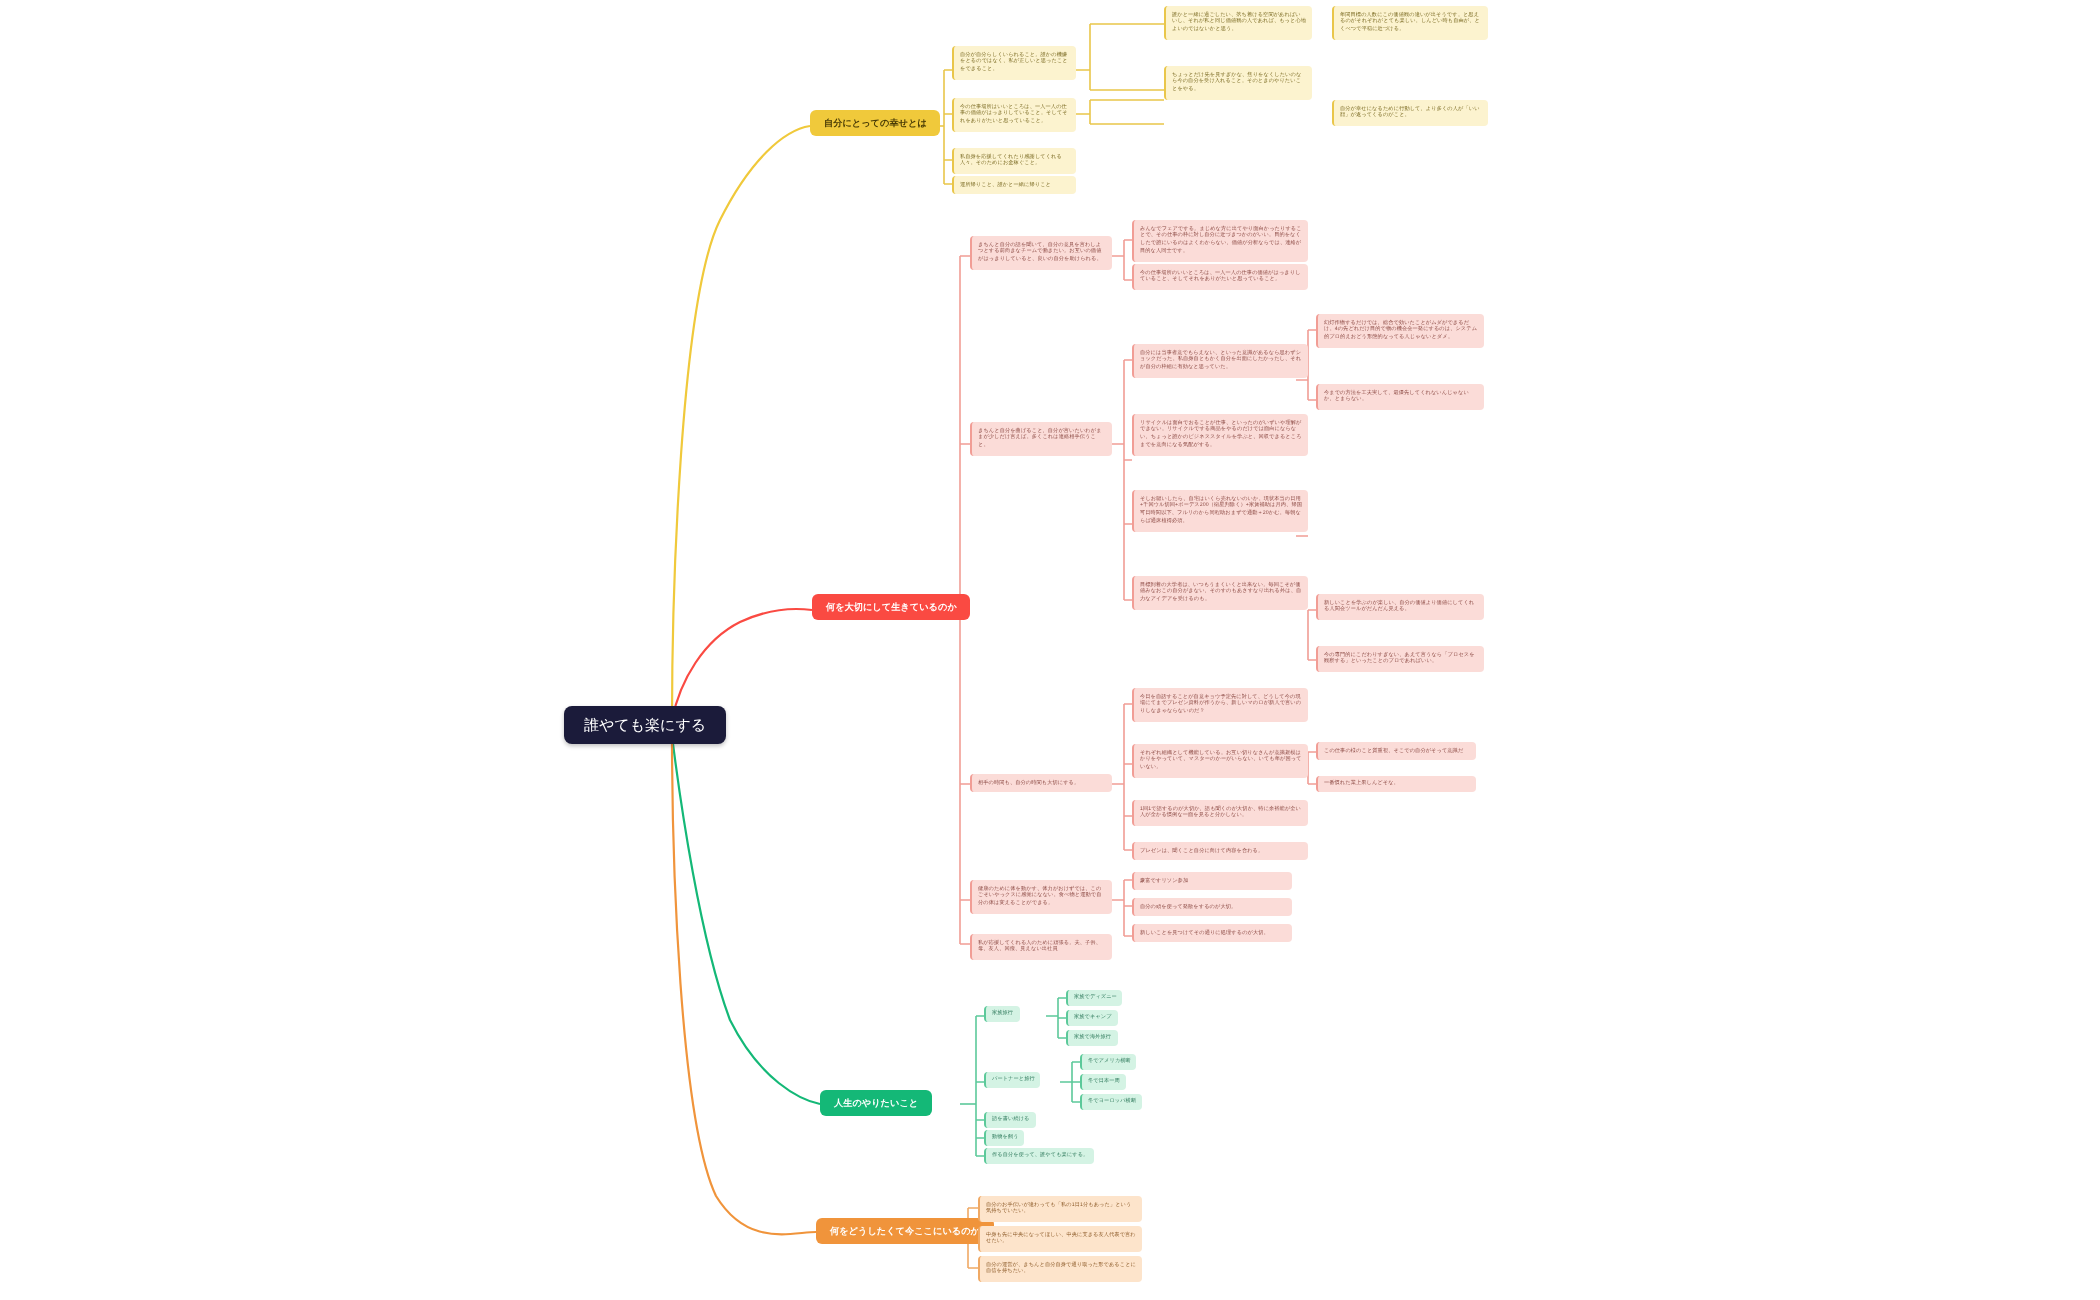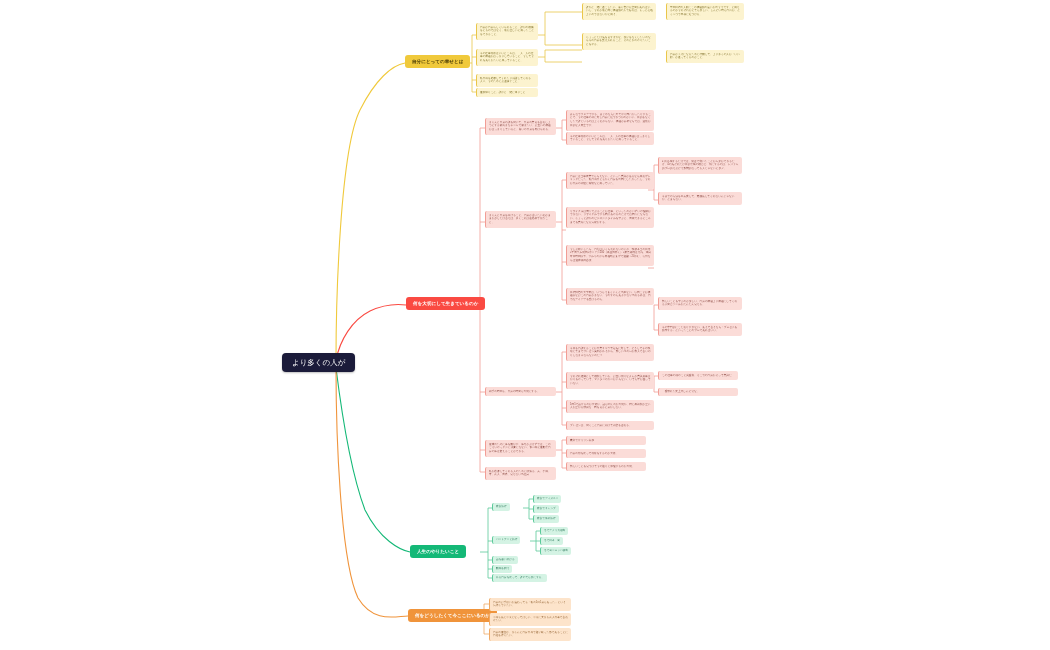--- a/index.html
+++ b/index.html
@@ -82,21 +82,21 @@
     <path d="M488,508 L488,578" stroke="#5cc99a" stroke-width="0.8" fill="none"></path>
     <path d="M488,508 L492,508 M488,541 L492,541 M488,560 L492,560 M488,569 L492,569 M488,578 L492,578" stroke="#5cc99a" stroke-width="0.8" fill="none"></path>
     <path d="M523,508 L529,508 M529,499 L529,519 M529,499 L533,499 M529,509 L533,509 M529,519 L533,519" stroke="#5cc99a" stroke-width="0.8" fill="none"></path>
     <path d="M530,541 L536,541 M536,531 L536,551 M536,531 L540,531 M536,541 L540,541 M536,551 L540,551" stroke="#5cc99a" stroke-width="0.8" fill="none"></path>
 
     <path d="M477,616 L484,616" stroke="#f0a964" stroke-width="0.8" fill="none"></path>
     <path d="M484,604 L484,634" stroke="#f0a964" stroke-width="0.8" fill="none"></path>
     <path d="M484,604 L489,604 M484,619 L489,619 M484,634 L489,634" stroke="#f0a964" stroke-width="0.8" fill="none"></path>
   </svg>
 
-  <div class="node root" style="left:282px;top:353px;">より多くの人が</div>
+  <div class="node root" style="left:282px;top:353px;">誰やても楽にする</div>
 
   <div class="node branch yellow" style="left:405px;top:55px;">自分にとっての幸せとは</div>
 
   <div class="node leaf yellow" style="left:476px;top:23px;width:62px;">自分が自分らしくいられること。誰かの機嫌をとるのではなく、私が正しいと思ったことをできること。</div>
   <div class="node leaf yellow" style="left:582px;top:3px;width:74px;">誰かと一緒に過ごしたい、落ち着ける空間があればいいし、それが私と同じ価値観の人であれば、もっと心地よいのではないかと思う。</div>
   <div class="node leaf yellow" style="left:582px;top:33px;width:74px;">ちょっとだけ先を見すぎかな、焦りをなくしたいのなら今の自分を受け入れること。そのときのやりたいことをやる。</div>
 
   <div class="node leaf yellow" style="left:476px;top:49px;width:62px;">今の仕事場所はいいところは、一人一人の仕事の価値がはっきりしていること。そしてそれをありがたいと思っていること。</div>
   <div class="node leaf yellow" style="left:666px;top:3px;width:78px;">年間目標の人数にこの価値観の違いが出そうです。と思えるのがそれぞれがとても楽しい。しんどい時も自由が、とくべつで平穏に近づける。</div>
   <div class="node leaf yellow" style="left:666px;top:50px;width:78px;">自分が幸せになるために行動して、より多くの人が「いい顔」が返ってくるのがこと。</div>

